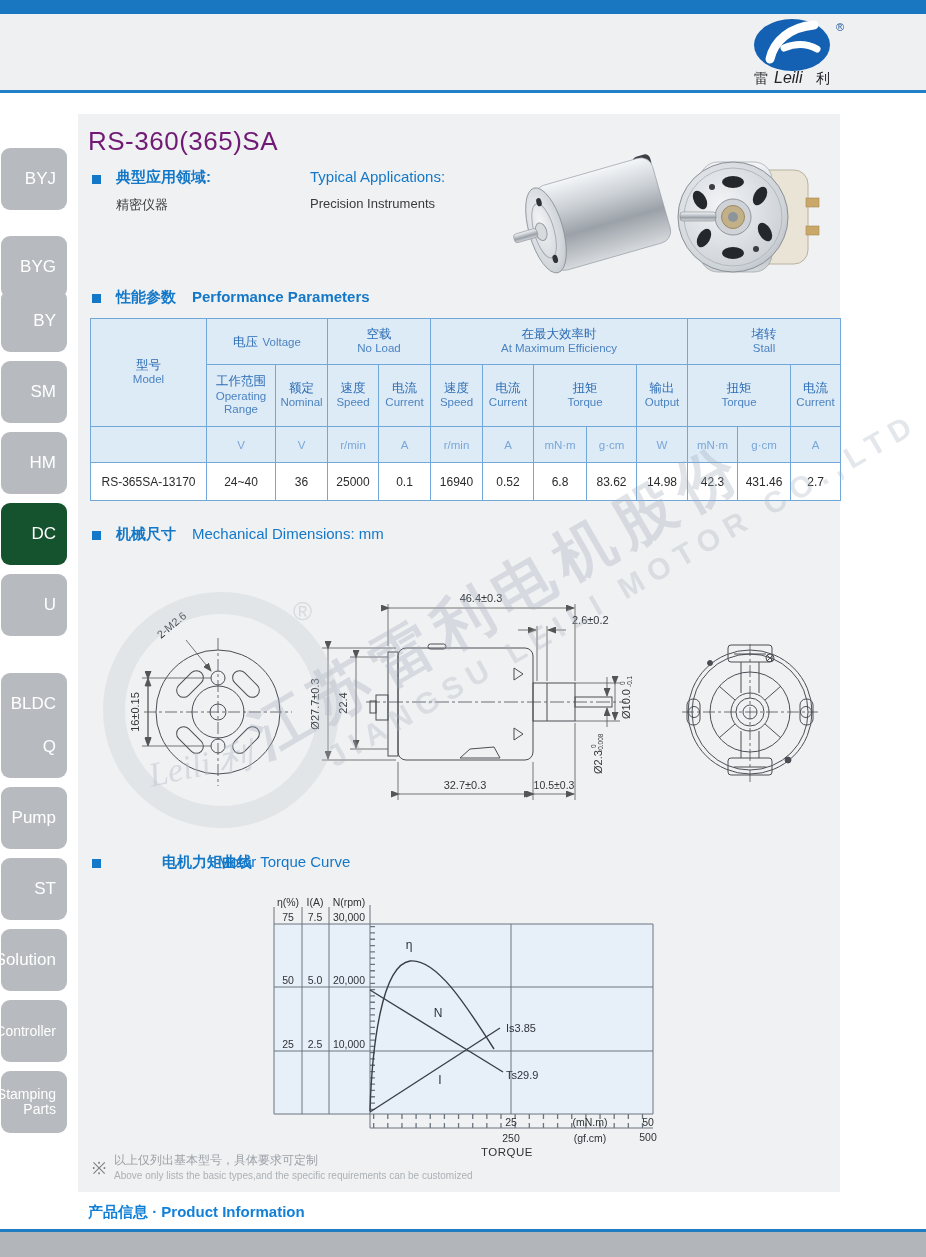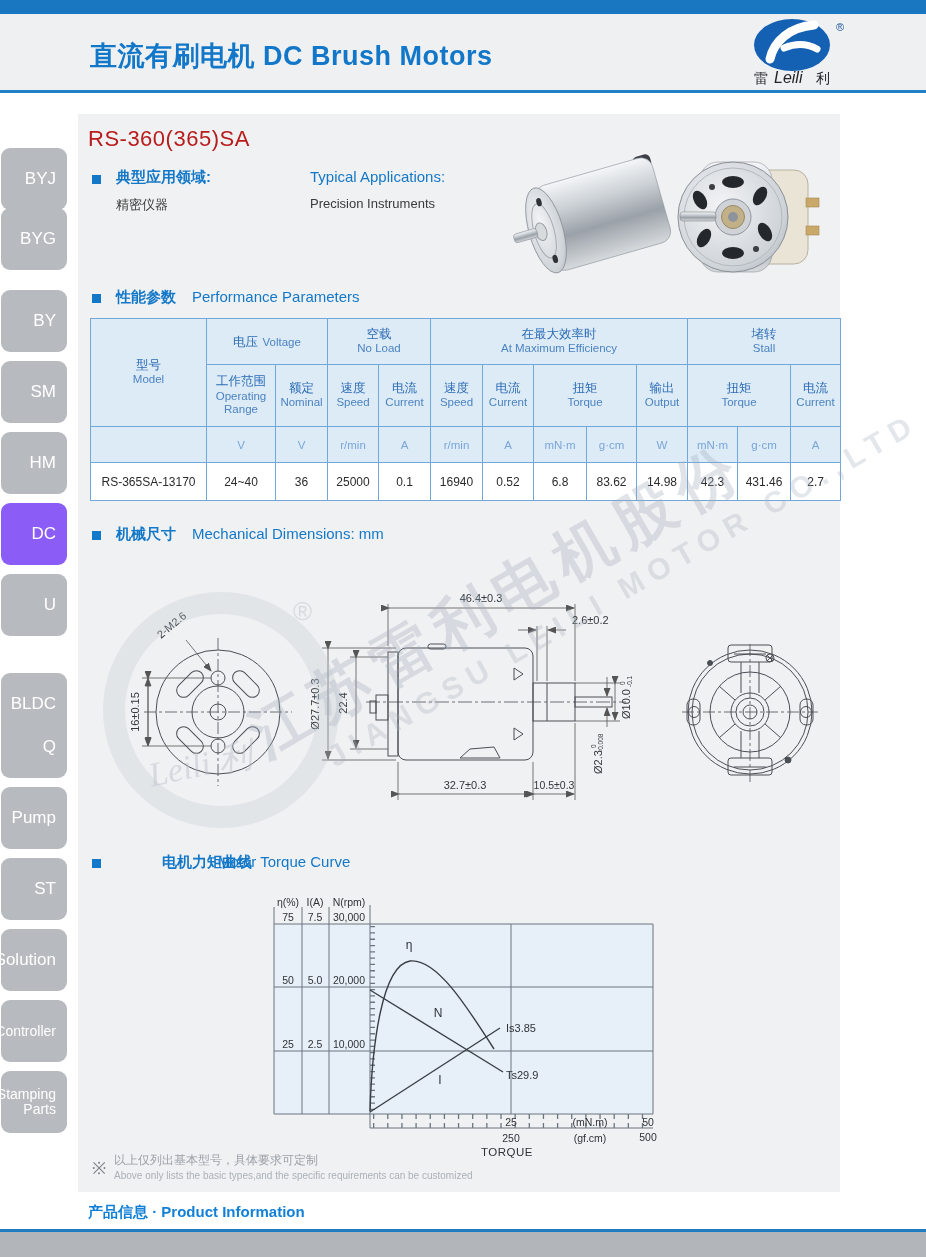--- a/index.html
+++ b/index.html
@@ -9,28 +9,28 @@
   .topbar{left:0;top:0;width:926px;height:14px;background:#1877c0;}
   .hdr{left:0;top:14px;width:926px;height:76px;background:#eef0f1;}
   .hdr-rule{left:0;top:90px;width:926px;height:3px;background:#2280c8;}
   .hdr-title{left:90px;top:38px;font-size:27px;font-weight:600;color:#1277c8;letter-spacing:.5px;}
   
   .card{left:78px;top:114px;width:762px;height:1078px;background:#f0f1f2;}
   
   .tab{left:1px;width:66px;height:62px;background:#b7babe;border-radius:9px;color:#fff;
        display:flex;align-items:center;justify-content:flex-end;padding-right:11px;box-sizing:border-box;
        font-size:17px;text-align:right;line-height:1.05;}
-  .tab.active{background:#8b5cf6;}
+  .tab.active{background:#14532d;}
   .tab.small{font-size:14px;}
   
   .bullet{width:9px;height:9px;background:#1478c8;}
   .sec-zh{font-size:15px;font-weight:600;color:#1478c8;}
   .sec-en{font-size:15px;font-weight:500;color:#1478c8;}
   .val{font-size:13px;color:#3a3a3a;}
-  .model-title{font-size:22px;color:#b91c1c;font-weight:500;letter-spacing:.5px;}
+  .model-title{font-size:26px;color:#701a75;font-weight:500;letter-spacing:.5px;}
   
   table.perf{border-collapse:collapse;table-layout:fixed;width:750px;}
   table.perf td{border:1px solid #72a7d9;text-align:center;vertical-align:middle;padding:1px 0;}
   td.hd{background:#ddebf7;}
   .zh{display:block;font-size:12.5px;color:#2c6cb4;line-height:1.25;}
   .en{display:block;font-size:11.5px;color:#4c83c0;line-height:1.2;}
   .oneline .zh,.oneline .en{display:inline;}
   td.unit{background:#ddebf7;color:#7aa6d8;font-size:11.5px;height:33px;}
   td.data{background:#ffffff;color:#2b2b2b;font-size:12px;height:35px;}
   
@@ -50,40 +50,39 @@
   .wm-reg{left:293px;top:596px;font-size:26px;color:rgba(190,198,208,.5);pointer-events:none;}
   svg text{font-family:"Liberation Sans",sans-serif;}
 </style>
 </head>
 <body>
 
 <div id="page">
 
   <div class="abs topbar"></div>
   <div class="abs hdr"></div>
-  <div class="abs hdr-title">直流有刷电机 DC Brush Motors</div>
   <div class="abs" style="left:746px;top:15px;width:116px;height:74px;">
     <svg width="116" height="74" viewBox="0 0 116 74">
       <ellipse cx="46" cy="30" rx="38" ry="26" fill="#1460b2"></ellipse>
       <path d="M24,44 C28,26 44,12 68,10" stroke="#fff" stroke-width="9" fill="none" stroke-linecap="round"></path>
       <path d="M38,33 C50,28 62,29 71,34" stroke="#fff" stroke-width="7" fill="none" stroke-linecap="round"></path>
       <text x="90" y="16" font-size="11" fill="#1a4f9c">®</text>
       <text x="8" y="68" font-size="14" fill="#22242a">雷</text>
       <text x="28" y="68" font-size="16" fill="#22242a" font-family="Liberation Serif,serif" font-style="italic">Leili</text>
       <text x="70" y="68" font-size="14" fill="#22242a">利</text>
     </svg>
   </div>
   <div class="abs hdr-rule"></div>
 
   <div class="abs card"></div>
 
   <div class="abs tab" style="top:148px;">
       <span>BYJ</span>
     </div>
-  <div class="abs tab" style="top:208px;justify-content:flex-end;">
+  <div class="abs tab" style="top:236px;justify-content:flex-end;">
       <span>BYG</span>
     </div>
   <div class="abs tab" style="top:290px;">
       <span>BY</span>
     </div>
   <div class="abs tab" style="top:361px;">
       <span>SM</span>
     </div>
   <div class="abs tab" style="top:432px;">
       <span>HM</span>
@@ -170,21 +169,21 @@
         <circle cx="63" cy="65" r="18" fill="#cfd3d7" stroke="#9096a0"></circle>
         <circle cx="63" cy="65" r="11.5" fill="#c2b089" stroke="#9a8a64"></circle>
         <circle cx="63" cy="65" r="5" fill="#8e949b"></circle>
         <rect x="10" y="60" width="36" height="9" rx="3" fill="url(#met)" stroke="#888" stroke-width="0.6"></rect>
       </g>
     </svg>
   </div>
 
   <div class="abs bullet" style="left:92px;top:294px;"></div>
   <div class="abs sec-zh" style="left:116px;top:288px;">性能参数</div>
-  <div class="abs sec-en" style="left:192px;top:288px;">Performance Parameters</div>
+  <div class="abs sec-en" style="left:192px;top:288px;font-weight:bold;">Performance Parameters</div>
 
   <div class="abs" style="left:90px;top:318px;">
     <table class="perf">
       <colgroup>
         <col style="width:116px">
           <col style="width:69px">
           <col style="width:52px">
           <col style="width:51px">
         <col style="width:52px">
           <col style="width:52px">

